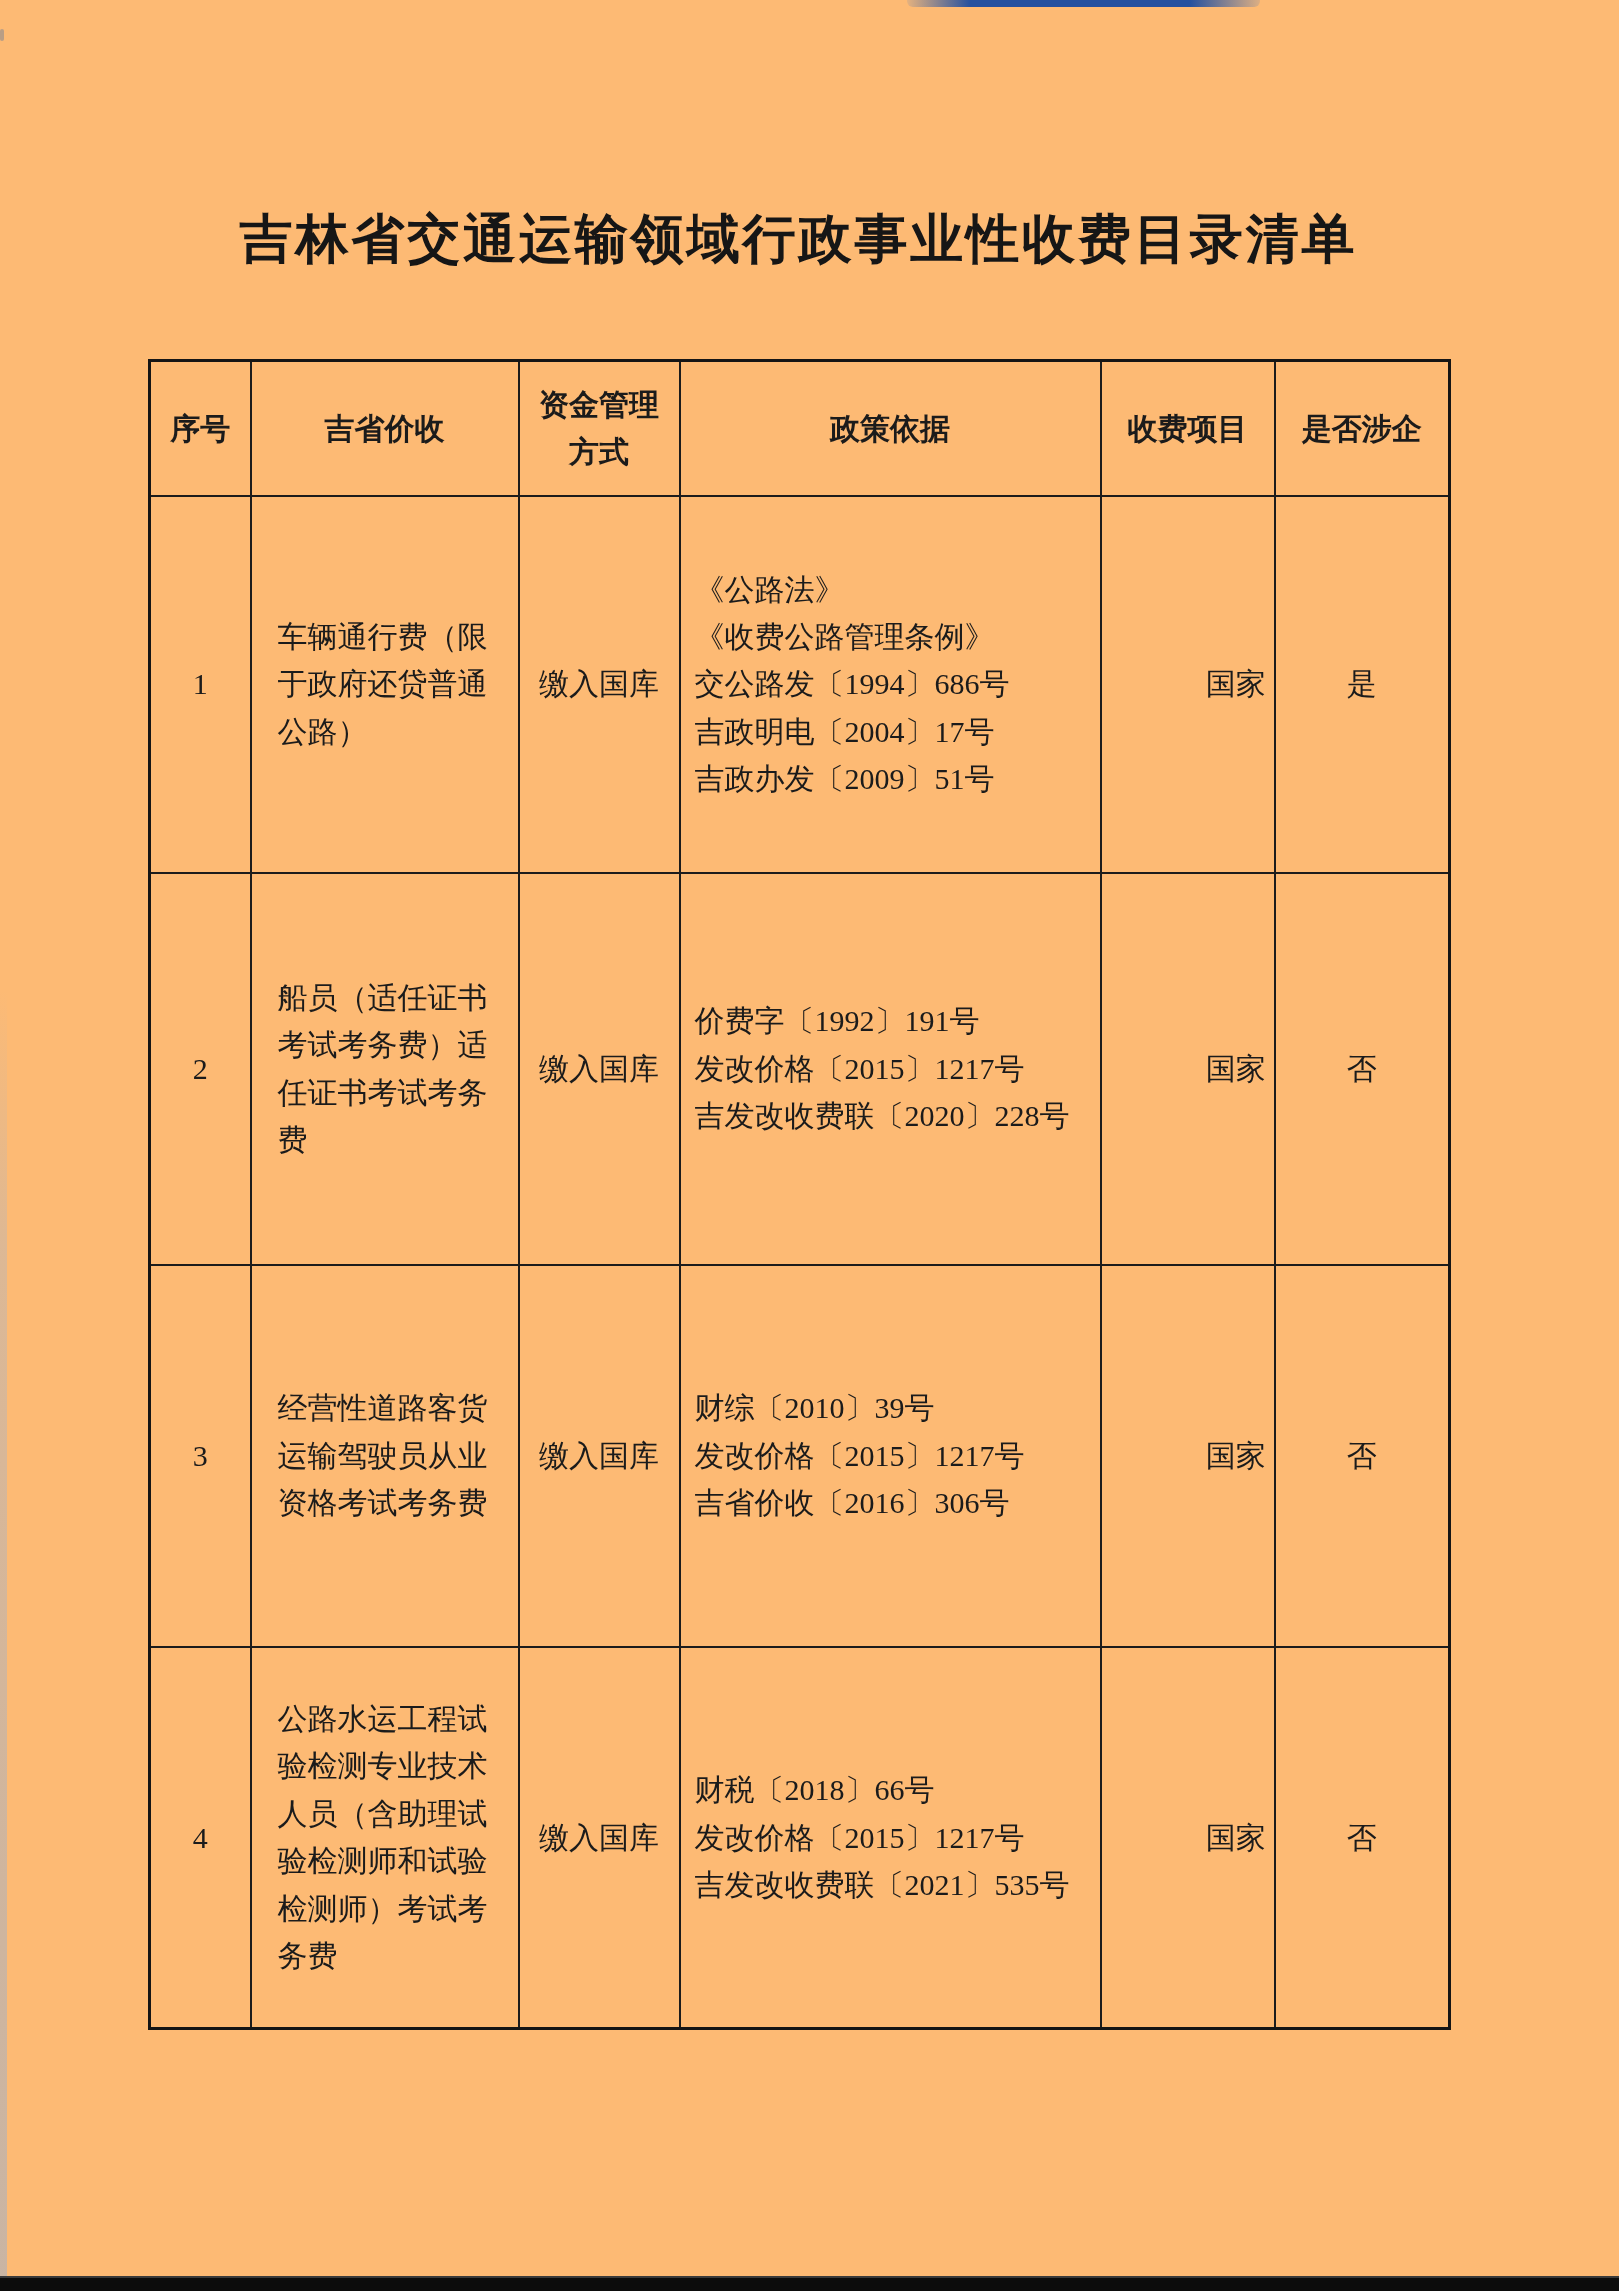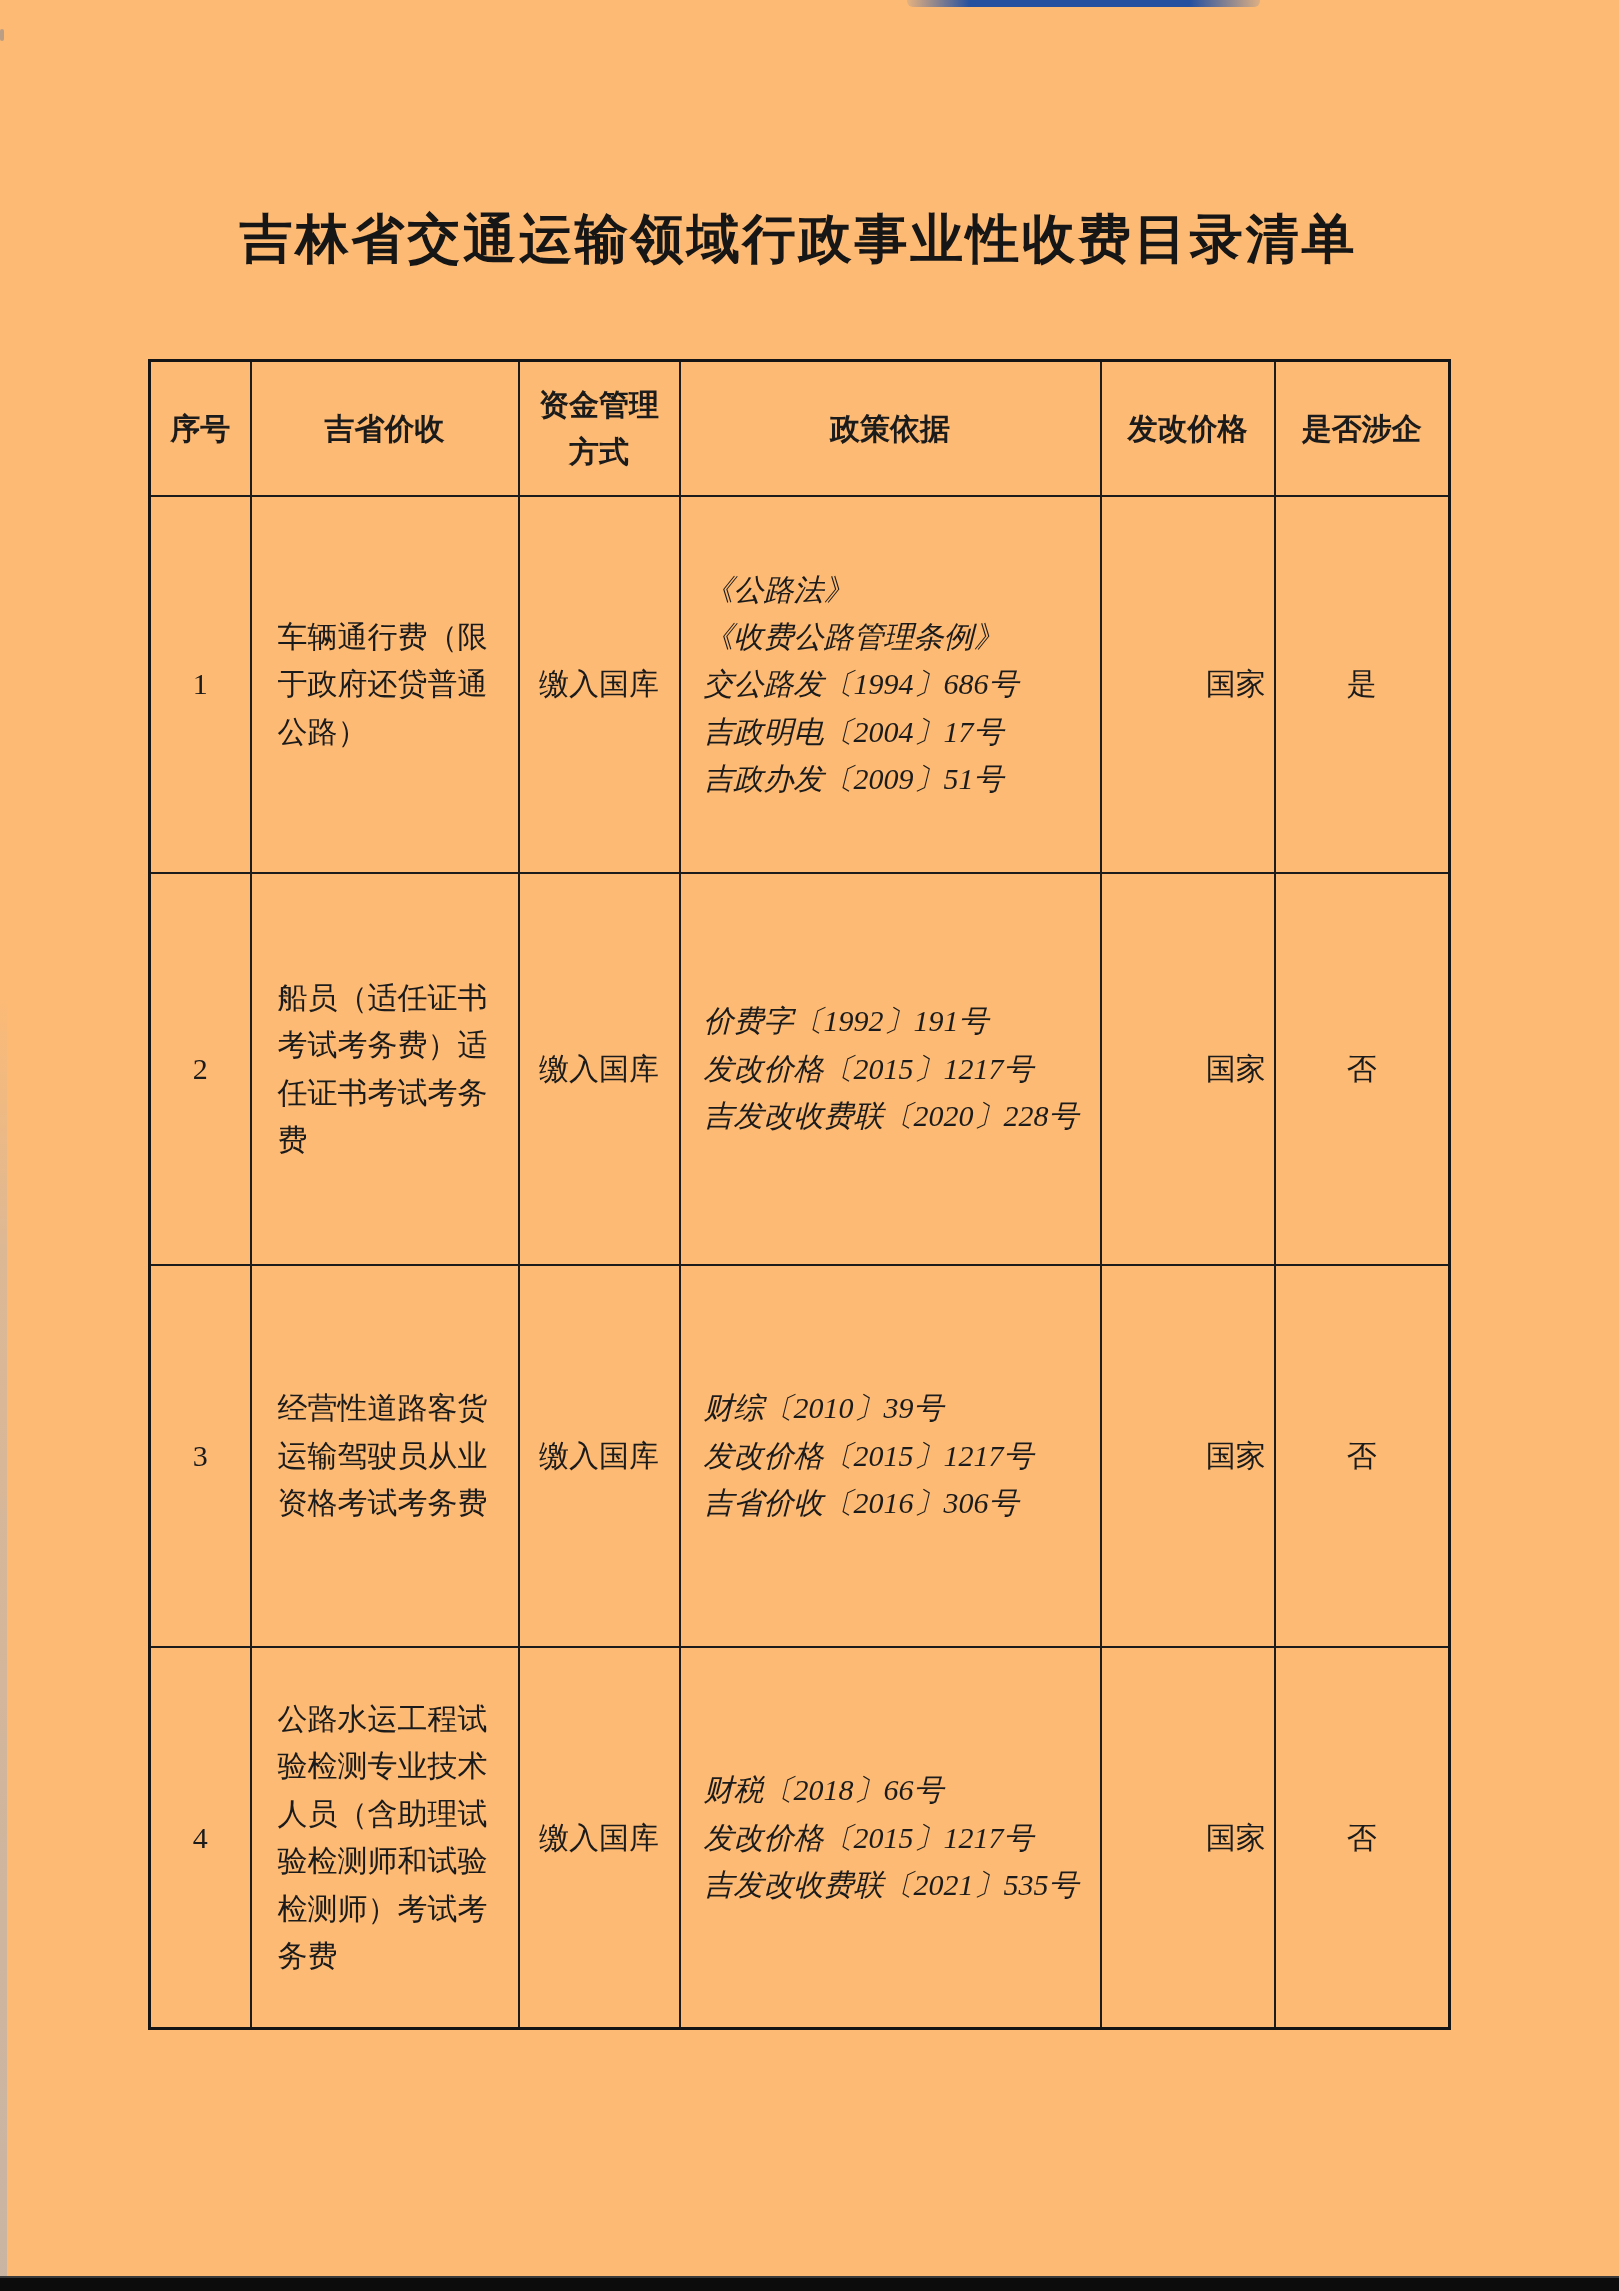--- a/index.html
+++ b/index.html
@@ -76,21 +76,21 @@
 
   .fee-table th {
     font-weight: bold;
     text-align: center;
     font-size: 30px;
     padding: 5.9px 13.7px;
   }
   td.c-no { text-align: center; }
   td.c-item { text-align: left; padding-left: 26px; padding-right: 15.7px; }
   td.c-fund { text-align: center; }
-  td.c-policy { text-align: left; padding-left: 23px; padding-right: 9.8px; white-space: pre-line; font-style: italic; }
+  td.c-policy { text-align: left; padding-left: 14px; padding-right: 9.8px; white-space: pre-line; }
   td.c-level { text-align: right; }
   td.c-ent { text-align: center; }
 </style>
 </head>
 <body style="--ink: #1b1b1b; --scan-blue: #24509f;">
 
 <div class="page">
 
   <div class="artifact-top"></div>
   <div class="artifact-left"></div>
@@ -108,21 +108,21 @@
       <col style="width:174px">
       <col style="width:175px">
     </colgroup>
     <thead>
       <tr>
         <th style="white-space:pre-line">序号</th>
         <th style="white-space:pre-line">吉省价收</th>
         <th style="white-space:pre-line">资金管理
 方式</th>
         <th style="white-space:pre-line">政策依据</th>
-        <th style="white-space:pre-line">发改价格</th>
+        <th style="white-space:pre-line">收费项目</th>
         <th style="white-space:pre-line">是否涉企</th>
       </tr>
     </thead>
     <tbody>
       <tr class="r1">
         <td class="c-no">1</td>
         <td class="c-item">车辆通行费（限于政府还贷普通公路）</td>
         <td class="c-fund">缴入国库</td>
         <td class="c-policy">《公路法》
 《收费公路管理条例》

